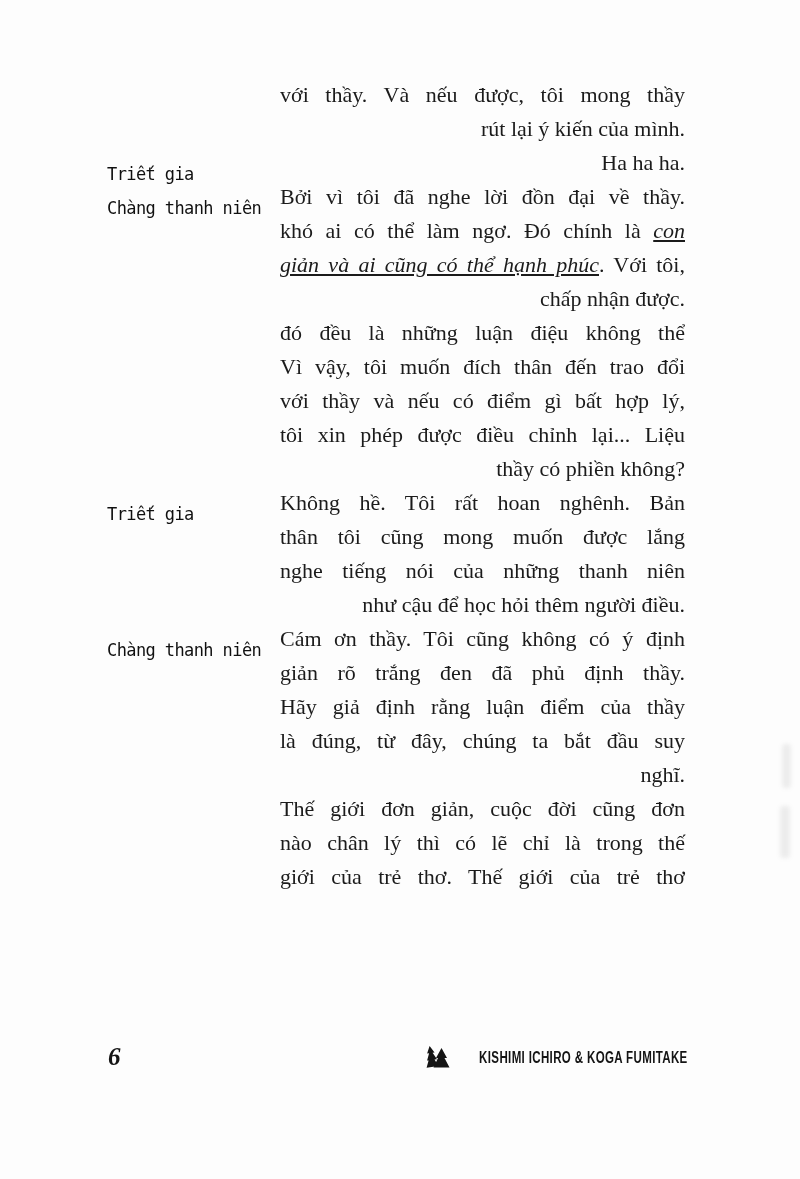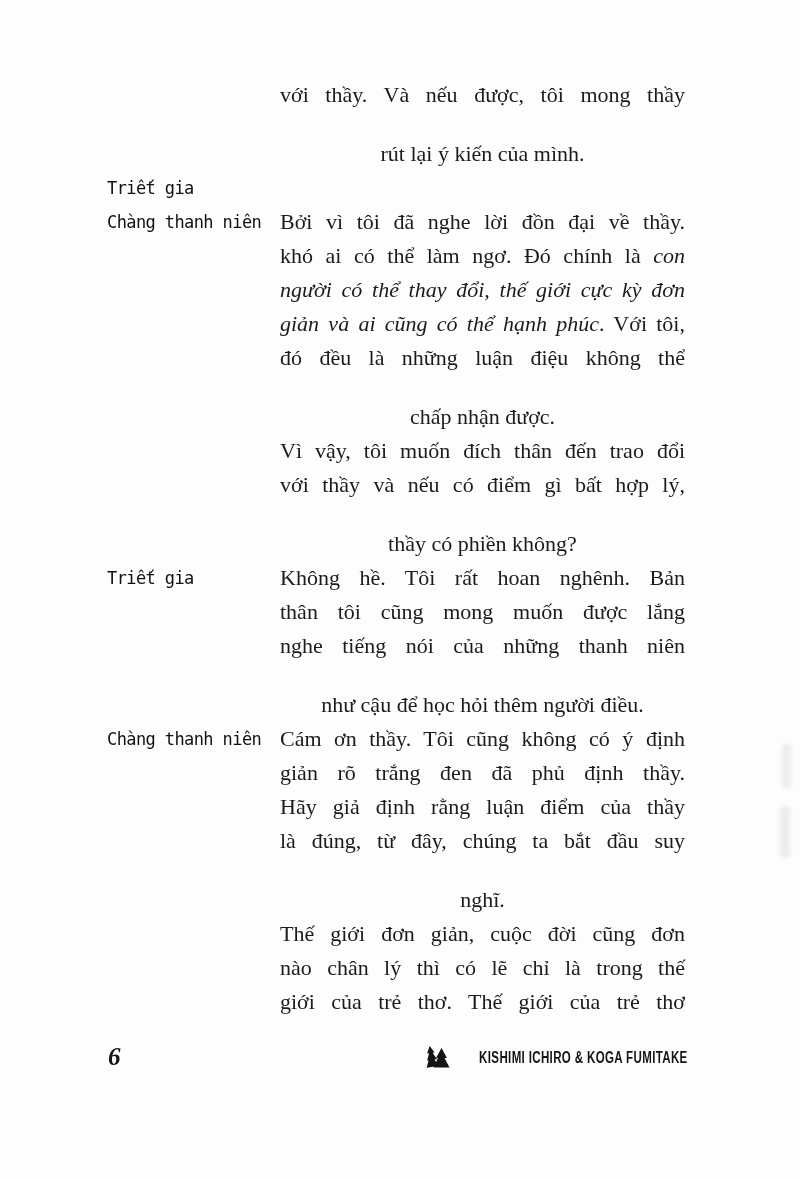--- a/index.html
+++ b/index.html
@@ -24,46 +24,45 @@
     top: 78px;
     width: 580px;
   }
   .row {
     position: relative;
     height: 34px;
   }
   .speaker {
     position: absolute;
     left: 0;
-    top: 0;
+    top: 11px;
     width: 170px;
     font-family: "DejaVu Sans Mono", monospace;
     font-size: 17px;
     line-height: 34px;
     letter-spacing: -0.6px;
     color: var(--label-ink);
     white-space: nowrap;
   }
   .line {
     margin-left: 173px;
     width: 405px;
     font-size: 22px;
     line-height: 34px;
     color: var(--ink);
   }
   .line.just {
     text-align: justify;
     text-align-last: justify;
   }
   .line.ragged {
-    text-align: center;
+    text-align: right;
     white-space: nowrap;
-    margin-top: 25px;
-  }
-  .line .i { font-style: italic; }
+  }
+  .line .i { font-style: italic; text-decoration: underline; }
   .footer-pagenum {
     position: absolute;
     left: 108px;
     top: 1042px;
     font-family: "Liberation Serif", serif;
     font-style: italic;
     font-weight: bold;
     font-size: 25px;
     line-height: 30px;
     color: #141414;
@@ -105,45 +104,46 @@
 
   <div class="dialogue-block" id="dialogue-block">
       <div class="row">
         <div class="line just"><span>với thầy. Và nếu được, tôi mong thầy</span></div>
       </div>
       <div class="row">
         <div class="line ragged"><span>rút lại ý kiến của mình.</span></div>
       </div>
       <div class="row">
         <span class="speaker">Triết gia</span>
+        <div class="line ragged"><span>Ha ha ha.</span></div>
       </div>
       <div class="row">
         <span class="speaker">Chàng thanh niên</span>
         <div class="line just"><span>Bởi vì tôi đã nghe lời đồn đại về thầy.</span></div>
       </div>
       <div class="row">
         <div class="line just"><span>khó ai có thể làm ngơ. Đó chính là </span><span class="i">con</span></div>
       </div>
       <div class="row">
-        <div class="line just"><span class="i">người có thể thay đổi, thế giới cực kỳ đơn</span></div>
-      </div>
-      <div class="row">
         <div class="line just"><span class="i">giản và ai cũng có thể hạnh phúc</span><span>. Với tôi,</span></div>
       </div>
       <div class="row">
+        <div class="line ragged"><span>chấp nhận được.</span></div>
+      </div>
+      <div class="row">
         <div class="line just"><span>đó đều là những luận điệu không thể</span></div>
       </div>
       <div class="row">
-        <div class="line ragged"><span>chấp nhận được.</span></div>
-      </div>
-      <div class="row">
         <div class="line just"><span>Vì vậy, tôi muốn đích thân đến trao đổi</span></div>
       </div>
       <div class="row">
         <div class="line just"><span>với thầy và nếu có điểm gì bất hợp lý,</span></div>
+      </div>
+      <div class="row">
+        <div class="line just"><span>tôi xin phép được điều chỉnh lại... Liệu</span></div>
       </div>
       <div class="row">
         <div class="line ragged"><span>thầy có phiền không?</span></div>
       </div>
       <div class="row">
         <span class="speaker">Triết gia</span>
         <div class="line just"><span>Không hề. Tôi rất hoan nghênh. Bản</span></div>
       </div>
       <div class="row">
         <div class="line just"><span>thân tôi cũng mong muốn được lắng</span></div>

